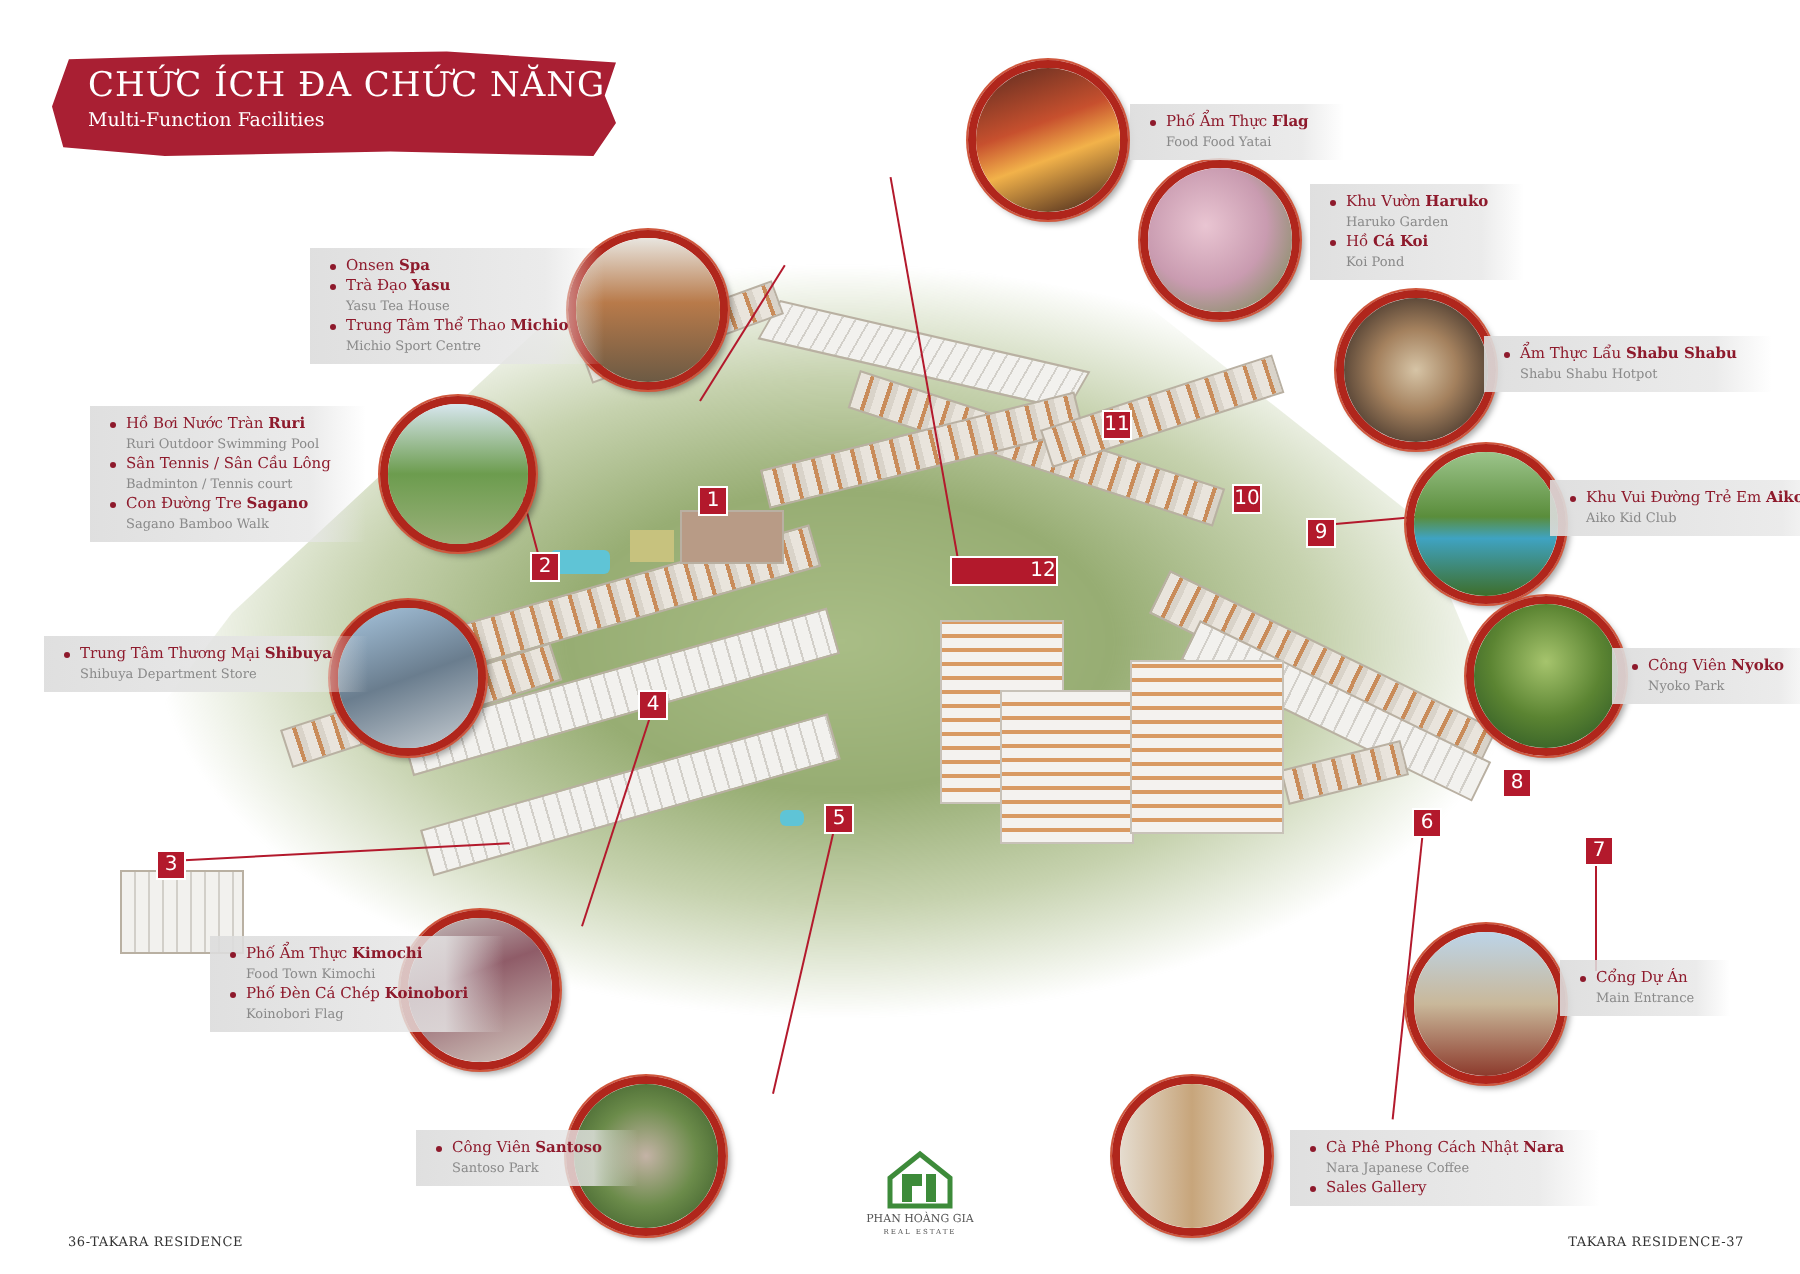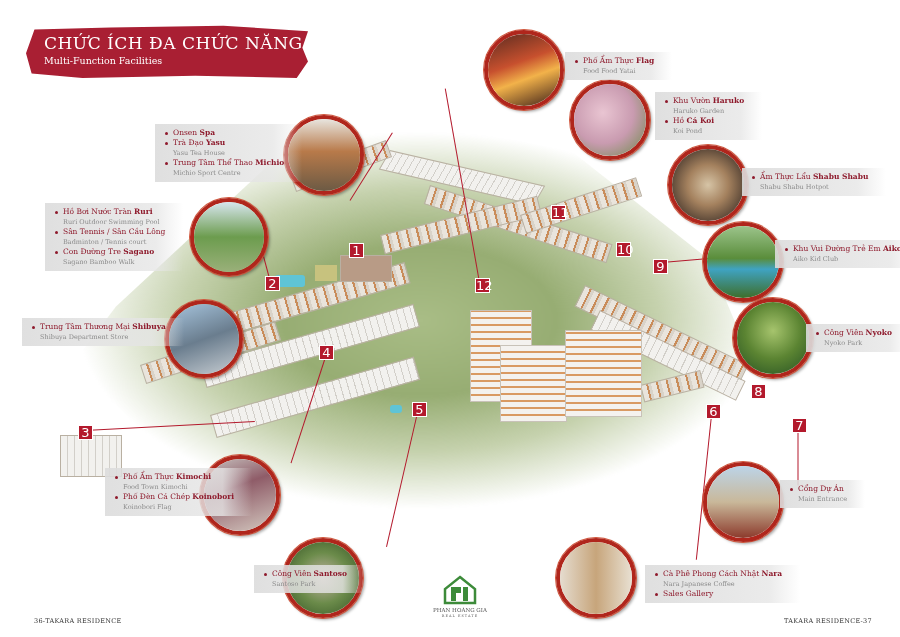--- a/index.html
+++ b/index.html
@@ -10,21 +10,21 @@
   .map-base{position:absolute;left:0;top:0;width:100%;height:100%;
     background:
       radial-gradient(ellipse 45% 40% at 50% 48%, #a9bd86 0%, #97ad73 40%, rgba(160,180,120,0.6) 70%, rgba(255,255,255,0) 100%);
     clip-path:polygon(10% 45%, 30% 15%, 48% 5%, 70% 12%, 88% 35%, 95% 62%, 80% 82%, 55% 95%, 30% 92%, 8% 80%, 2% 62%);
     filter:blur(1px);}
   .block{position:absolute;background:repeating-linear-gradient(90deg,#e9e4dc 0 5px,#c98c5a 5px 7px,#d9d3c9 7px 10px);transform-origin:left top;border:1px solid #b9b0a2;}
   .row-white{background:repeating-linear-gradient(90deg,#f2f1ee 0 6px,#d2cfc9 6px 7px);}
   .tower{position:absolute;background:repeating-linear-gradient(0deg,#f4f2ef 0 5px,#d99a63 5px 7px);border:1px solid #c8c2b8;}
   .pool{position:absolute;background:#5fc4d6;border-radius:3px;}
   .court{position:absolute;background:#c7c27e;}
-  .marker{position:absolute;width:13px;height:13px;background:#b3192c;color:#fff;font-family:"DejaVu Sans","Liberation Sans",sans-serif;font-size:13px;line-height:13px;text-align:center;border:1px solid #fff;}
+  .marker{position:absolute;width:13px;height:13px;background:#b3192c;color:#fff;font-family:"DejaVu Sans","Liberation Sans",sans-serif;font-size:10px;line-height:13px;text-align:center;border:1px solid #fff;}
   .leader{position:absolute;background:#b3192c;transform-origin:left center;height:1px;}
   
   .title-brush{position:absolute;left:26px;top:23px;width:282px;height:55px;background:#a91f33;
     clip-path:polygon(3% 12%, 30% 8%, 70% 5%, 100% 15%, 98% 45%, 100% 70%, 96% 100%, 60% 96%, 20% 100%, 2% 92%, 0% 55%);}
   .title-main{position:absolute;left:44px;top:33px;color:#fff;font-size:17px;letter-spacing:0.5px;}
   .title-sub{position:absolute;left:44px;top:55px;color:#fff;font-size:9.5px;}
   
   .circle{position:absolute;border-radius:50%;border:4px solid #b0261c;box-shadow:0 0 0 1px #d0573d, 2px 2px 3px rgba(0,0,0,0.35);overflow:hidden;}
   .circle .inner{width:100%;height:100%;}
   
@@ -80,21 +80,21 @@
 <div class="marker" style="left:265px;top:276px;">2</div>
 <div class="marker" style="left:78px;top:425px;">3</div>
 <div class="marker" style="left:319px;top:345px;">4</div>
 <div class="marker" style="left:412px;top:402px;">5</div>
 <div class="marker" style="left:706px;top:404px;">6</div>
 <div class="marker" style="left:792px;top:418px;">7</div>
 <div class="marker" style="left:751px;top:384px;">8</div>
 <div class="marker" style="left:653px;top:259px;">9</div>
 <div class="marker" style="left:616px;top:242px;">10</div>
 <div class="marker" style="left:551px;top:205px;">11</div>
-<div class="marker" style="left:475px;top:278px;">12</div>
+<div class="marker" style="left:475px;top:278px;padding-left:39px;">12</div>
 
 <div class="title-brush"></div>
 <div class="title-main">CHỨC ÍCH ĐA CHỨC NĂNG</div>
 <div class="title-sub">Multi-Function Facilities</div>
 
 <div class="circle" style="left:484px;top:30px;width:72px;height:72px;">
     <div class="inner" style="background:linear-gradient(160deg,#5a2b20,#c7502e 40%,#f2b24a 60%,#3a1d18);"></div>
   </div>
 <div class="circle" style="left:570px;top:80px;width:72px;height:72px;">
     <div class="inner" style="background:radial-gradient(circle at 40% 40%,#e9c5d2,#c99bb0 50%,#7d8e5c 90%);"></div>
@@ -190,21 +190,21 @@
   <div class="sub">Shibuya Department Store</div>
 </div>
 
 <div class="lbl" style="left:105px;top:468px;">
   <div class="item"><span>Phố Ẩm Thực </span><b>Kimochi</b></div>
   <div class="sub">Food Town Kimochi</div>
   <div class="item"><span>Phố Đèn Cá Chép </span><b>Koinobori</b></div>
   <div class="sub">Koinobori Flag</div>
 </div>
 
-<div class="lbl" style="left:208px;top:565px;margin-left:46px;">
+<div class="lbl" style="left:208px;top:565px;">
   <div class="item"><span>Công Viên </span><b>Santoso</b></div>
   <div class="sub">Santoso Park</div>
 </div>
 
 <div class="abs" style="left:443px;top:575px;width:34px;height:30px;">
   <svg width="34" height="30" viewBox="0 0 34 30">
     <polygon points="17,2 32,14 32,28 2,28 2,14" fill="none" stroke="#3d8b3a" stroke-width="2.5"></polygon>
     <rect x="8" y="12" width="5" height="14" fill="#3d8b3a"></rect>
     <rect x="13" y="12" width="5" height="6" fill="#3d8b3a"></rect>
     <rect x="20" y="12" width="5" height="14" fill="#3d8b3a"></rect>

